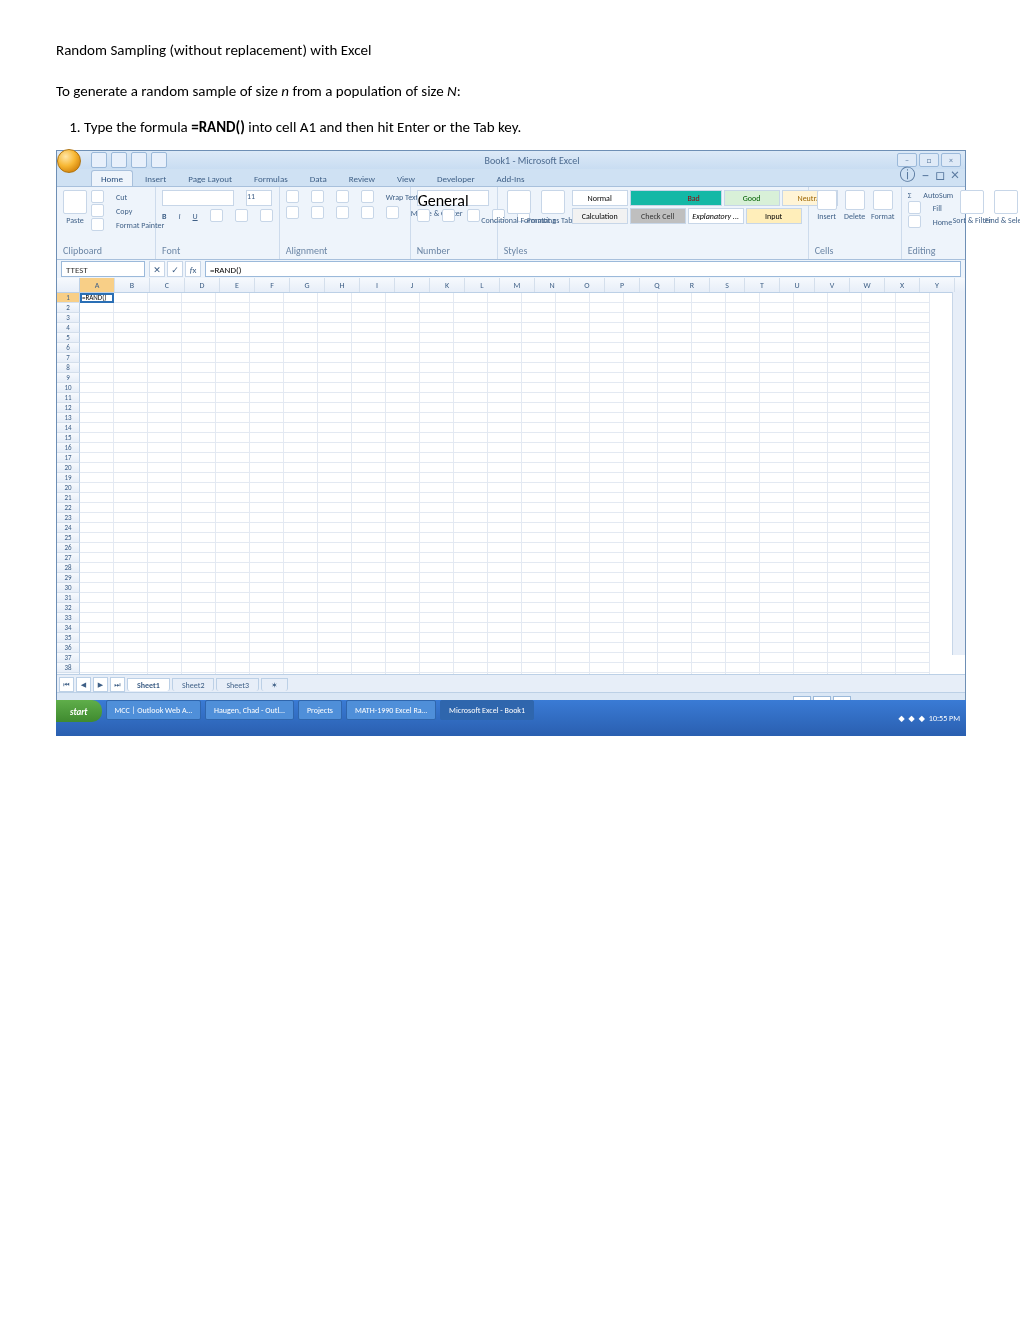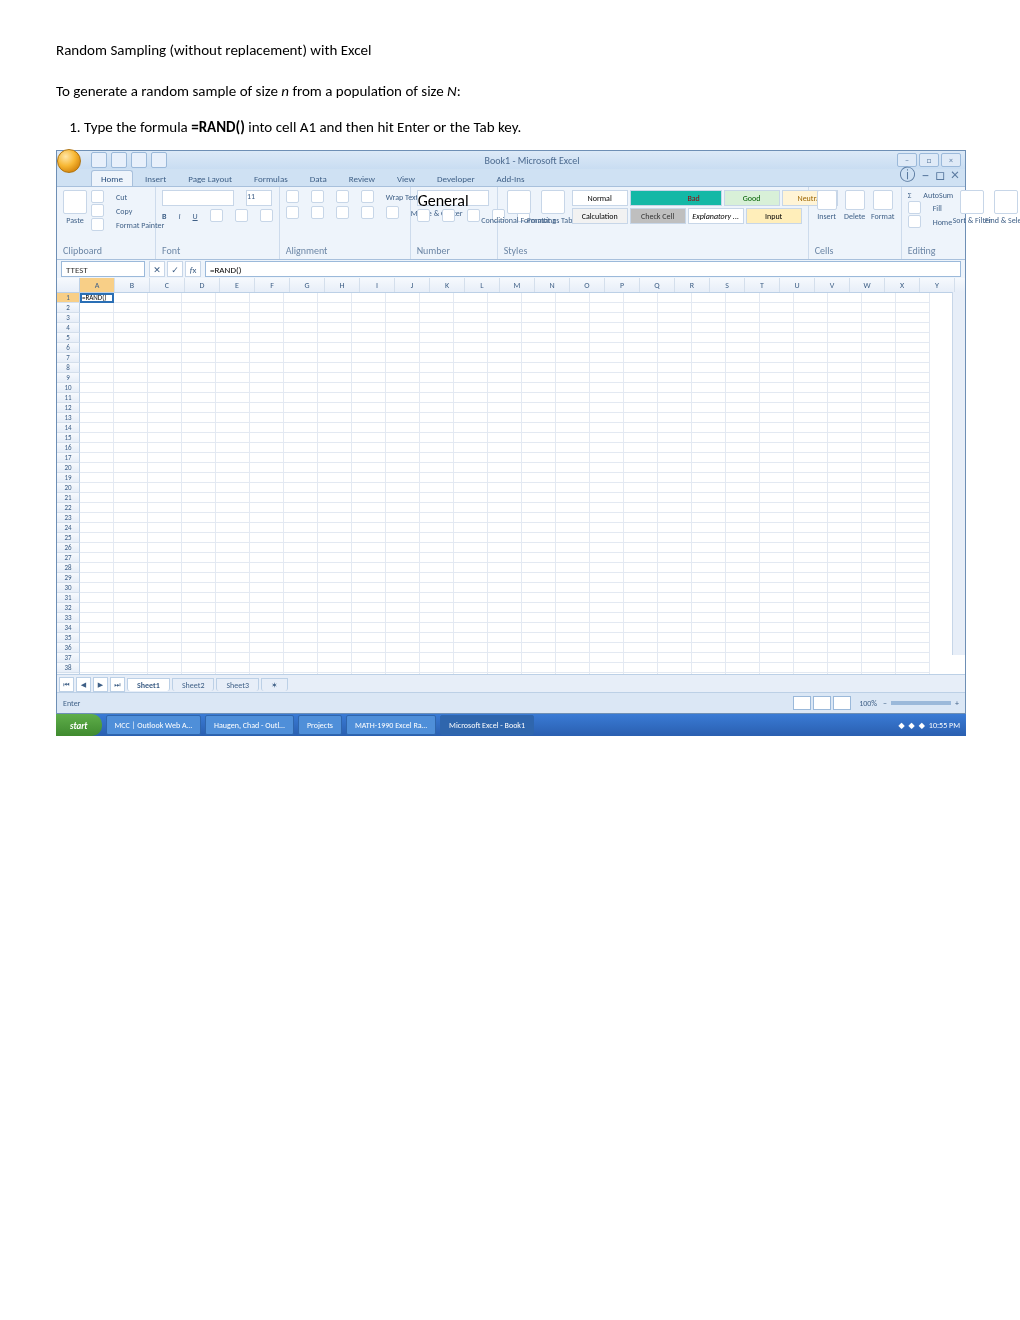--- a/index.html
+++ b/index.html
@@ -66,21 +66,21 @@
   .sheetbar{position:absolute;left:0;right:0;bottom:20px;height:18px;background:#e7eef8;border-top:1px solid #bcd0e6;display:flex;align-items:center;font-size:8px;}
   .navbtn{width:13px;height:13px;border:1px solid #bcd0e6;background:#fff;margin-left:2px;display:flex;align-items:center;justify-content:center;font-size:7px;color:#3e5f86;}
   .stab{padding:1px 9px;border:1px solid #bcd0e6;border-bottom:none;background:#fff;margin-left:2px;border-radius:0 0 3px 3px;color:#3e5f86;}
   .stab.active{background:#fff;font-weight:bold;}
   .stab.inactive{background:#e7eef8;}
   .statusbar{position:absolute;left:0;right:0;bottom:0;height:20px;background:#dbe7f5;border-top:1px solid #bcd0e6;display:flex;align-items:center;font-size:8px;color:#3e5f86;padding:0 6px;}
   .statusbar .status-left{margin-right:auto;}
   .statusbar .viewbtn{width:16px;height:12px;border:1px solid #9bb9da;background:#fff;margin-left:2px;}
   .zoom{margin-left:8px;}
   
-  .wintask{position:absolute;left:0;right:0;bottom:0;height:22px;background:linear-gradient(#3a7bd5,#2a5fb0);display:flex;align-items:center;font-size:9px;color:#fff;}
+  .wintask{position:absolute;left:0;right:0;bottom:0;height:36px;background:linear-gradient(#3a7bd5,#2a5fb0);display:flex;font-size:9px;color:#fff;}
   .startbtn{height:22px;padding:0 14px;background:linear-gradient(#5fae4a,#3f8a2f);display:flex;align-items:center;font-weight:bold;font-style:italic;border-radius:0 10px 10px 0;}
   .tbtn{height:18px;margin-left:4px;padding:0 8px;background:#4f8fd9;border:1px solid #2f66ad;border-radius:2px;display:flex;align-items:center;gap:3px;white-space:nowrap;font-size:8px;}
   .tbtn.active{background:#2f66ad;}
   .tray{margin-left:auto;margin-right:6px;display:flex;align-items:center;gap:4px;font-size:8px;}
   .shot-outer{position:relative;width:910px;height:586px;}
   .excelwin{position:absolute;top:0;left:0;right:0;bottom:22px;border:1px solid #6e8fb5;background:#cfe1f3;}
   .scroll-v{position:absolute;right:0;top:141px;bottom:58px;width:12px;background:#e7eef8;border-left:1px solid #c7d6e8;}
 </style>
 </head>
 <body>

